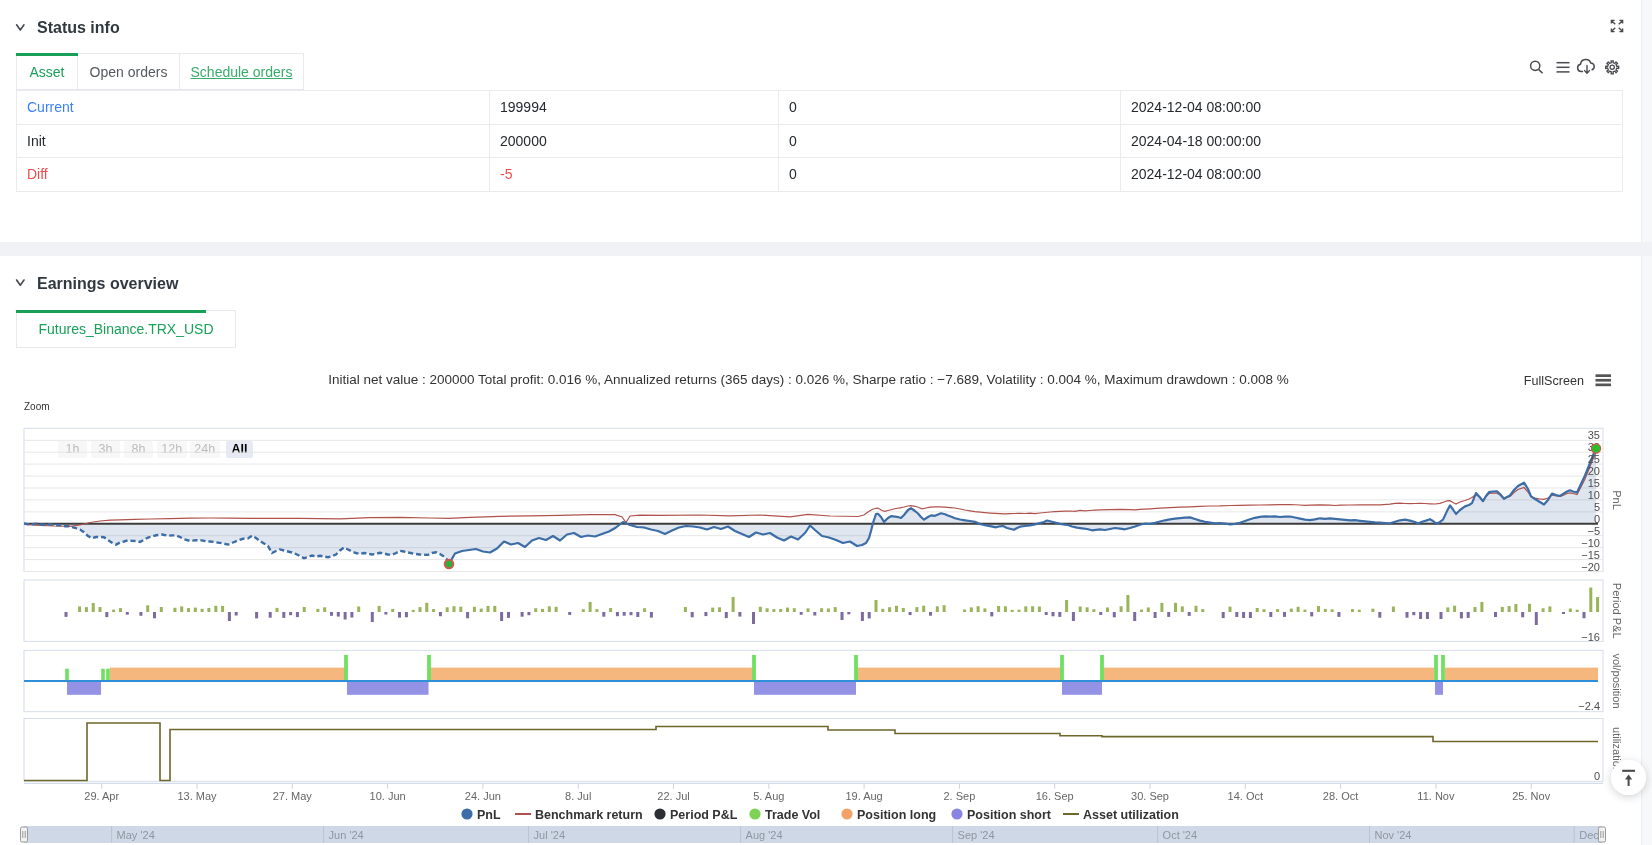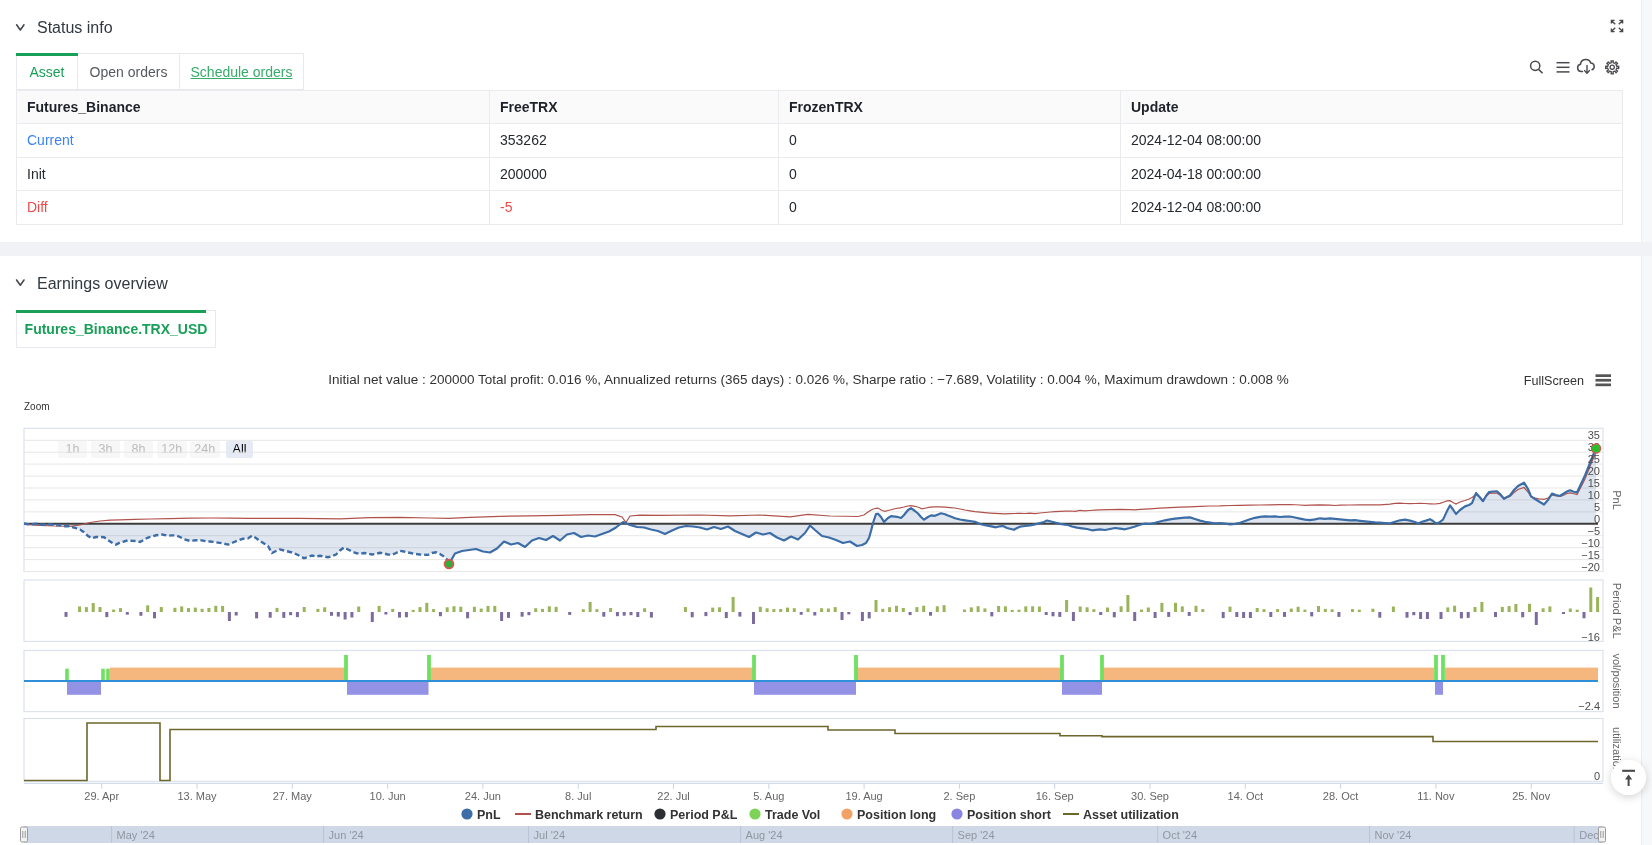--- a/index.html
+++ b/index.html
@@ -1,16 +1,16 @@
 <!DOCTYPE html>
 <html><head><meta charset="utf-8"><style>
 * { margin:0; padding:0; box-sizing:border-box; }
 html,body { width:1652px; height:845px; background:#fff; font-family:"Liberation Sans",sans-serif; overflow:hidden; position:relative; }
 .abs { position:absolute; }
-.sect-title { font-size:16px; font-weight:400; color:#303840; }
+.sect-title { font-size:16px; font-weight:700; color:#303840; }
 .tabrow { position:absolute; display:flex; }
 .tab { border:1px solid #e8e8ee; border-left-width:0; font-size:14px; display:flex; align-items:center; justify-content:center; background:#fff; position:relative; }
 .tab.first { border-left-width:1px; }
 .zb { top:399.5px; width:29px; height:17.5px; background:#f7f7f7; border-radius:2px; text-align:center; line-height:17.5px; font-size:12.5px; color:#bcbcbc;margin-top:41px; }
 table.st { border-collapse:collapse; table-layout:fixed; width:1606px; font-size:14px; }
 table.st th, table.st td { border:1px solid #e9ebef; padding:0 0 0 10px; text-align:left; font-weight:normal; height:33.5px; color:#24292e; }
 table.st th { background:#fafafa; font-weight:700; color:#1d2129; height:33px; }
 </style></head>
 <body>
 <div class="abs" style="left:1641px; top:0; width:11px; height:845px; background:#f7f8fa; border-left:1px solid #ededf0;"></div>
@@ -25,29 +25,23 @@
 
 <div class="abs" style="left:16px; top:90px;">
 <table class="st">
 <colgroup>
         <col style="width:473px">
         <col style="width:289px">
         <col style="width:342px">
         <col style="width:502px">
       </colgroup>
 <tbody>
-        <tr>
-          <th>Futures_Binance</th>
-          <th>FreeTRX</th>
-          <th>FrozenTRX</th>
-          <th>Update</th>
-        </tr>
 <tr>
           <td style="color:#3b82f6;">Current</td>
-          <td>353262</td>
+          <td>199994</td>
           <td>0</td>
           <td>2024-12-04 08:00:00</td>
         </tr>
 <tr>
           <td>Init</td>
           <td>200000</td>
           <td>0</td>
           <td>2024-04-18 00:00:00</td>
         </tr>
 <tr>
@@ -58,33 +52,33 @@
         </tr>
 </tbody>
     </table>
 </div>
 
 <div class="abs" style="left:0; top:242px; width:1652px; height:14px; background:#f1f2f5;"></div>
 
 <div class="abs sect-title" style="left:37px; top:274.5px;">Earnings overview</div>
 
 <div class="tabrow" style="left:16px; top:310px; height:38px;">
-  <div class="tab first" style="width:200px; color:#18a058; font-weight:700;">Futures_Binance.TRX_USD<div style="position:absolute;left:-1px;top:-1px;width:189.5px;height:2.5px;background:#18a058;"></div></div>
+  <div class="tab first" style="width:220px; color:#18a058; font-weight:400;">Futures_Binance.TRX_USD<div style="position:absolute;left:-1px;top:-1px;width:189.5px;height:2.5px;background:#18a058;"></div></div>
 </div>
 
 <div class="abs" style="left:0; top:372px; width:1617px; text-align:center; font-size:13.5px; color:#333;">Initial net value : 200000 Total profit: 0.016 %, Annualized returns (365 days) : 0.026 %, Sharpe ratio : −7.689, Volatility : 0.004 %, Maximum drawdown : 0.008 %</div>
 <div class="abs" style="right:68px; top:373.5px; font-size:12.6px; color:#333;">FullScreen</div>
 
 <div class="abs" style="left:24px; top:401px; font-size:10px; color:#333;">Zoom</div>
 <div class="abs zb" style="left:58px;">1h</div>
 <div class="abs zb" style="left:91px;">3h</div>
 <div class="abs zb" style="left:124px;">8h</div>
 <div class="abs zb" style="left:157px; width:29.5px;">12h</div>
 <div class="abs zb" style="left:190px; width:29.5px;">24h</div>
-<div class="abs zb" style="left:226px; width:27px; background:#e5eaf5; color:#000; font-weight:normal;">All</div>
+<div class="abs zb" style="left:226px; width:27px; background:#e5eaf5; color:#000; font-weight:bold;">All</div>
 
 <svg width="1652" height="845" style="position:absolute;left:0;top:0;font-family:'Liberation Sans',sans-serif">
 <rect x="24" y="428.3" width="1579" height="143.2" fill="none" stroke="#d6deea" stroke-width="1"></rect>
 <rect x="24" y="580.0" width="1579" height="61.4" fill="none" stroke="#d6deea" stroke-width="1"></rect>
 <rect x="24" y="650.4" width="1579" height="61.3" fill="none" stroke="#d6deea" stroke-width="1"></rect>
 <rect x="24" y="718.5" width="1579" height="62.8" fill="none" stroke="#d6deea" stroke-width="1"></rect>
 <line x1="24" y1="440.3" x2="1603" y2="440.3" stroke="#e7e7e7" stroke-width="1"></line>
 <line x1="24" y1="452.2" x2="1603" y2="452.2" stroke="#e7e7e7" stroke-width="1"></line>
 <line x1="24" y1="464.1" x2="1603" y2="464.1" stroke="#e7e7e7" stroke-width="1"></line>
 <line x1="24" y1="476.1" x2="1603" y2="476.1" stroke="#e7e7e7" stroke-width="1"></line>

